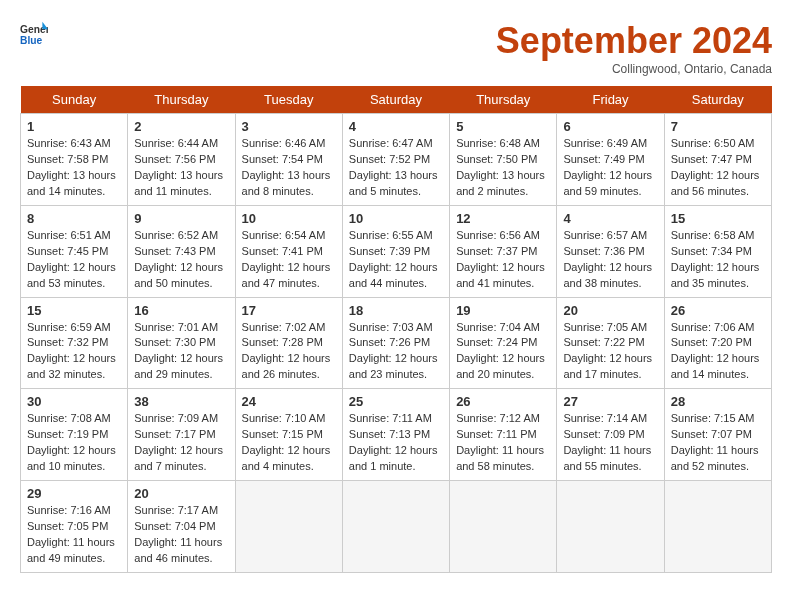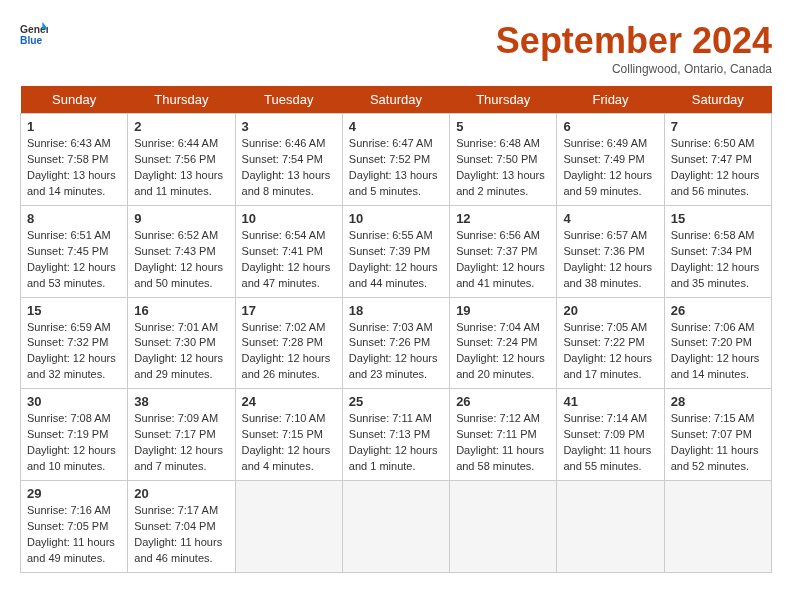--- a/index.html
+++ b/index.html
@@ -246,21 +246,21 @@
           Sunrise: 7:11 AM<br>Sunset: 7:13 PM<br>Daylight: 12 hours and 1 minute.
         </div>
         </td>
         <td>
           <div class="day-num">26</div>
         <div class="day-info">
           Sunrise: 7:12 AM<br>Sunset: 7:11 PM<br>Daylight: 11 hours and 58 minutes.
         </div>
         </td>
         <td>
-          <div class="day-num">41</div>
+          <div class="day-num">27</div>
         <div class="day-info">
           Sunrise: 7:14 AM<br>Sunset: 7:09 PM<br>Daylight: 11 hours and 55 minutes.
         </div>
         </td>
         <td>
           <div class="day-num">28</div>
         <div class="day-info">
           Sunrise: 7:15 AM<br>Sunset: 7:07 PM<br>Daylight: 11 hours and 52 minutes.
         </div>
         </td>

